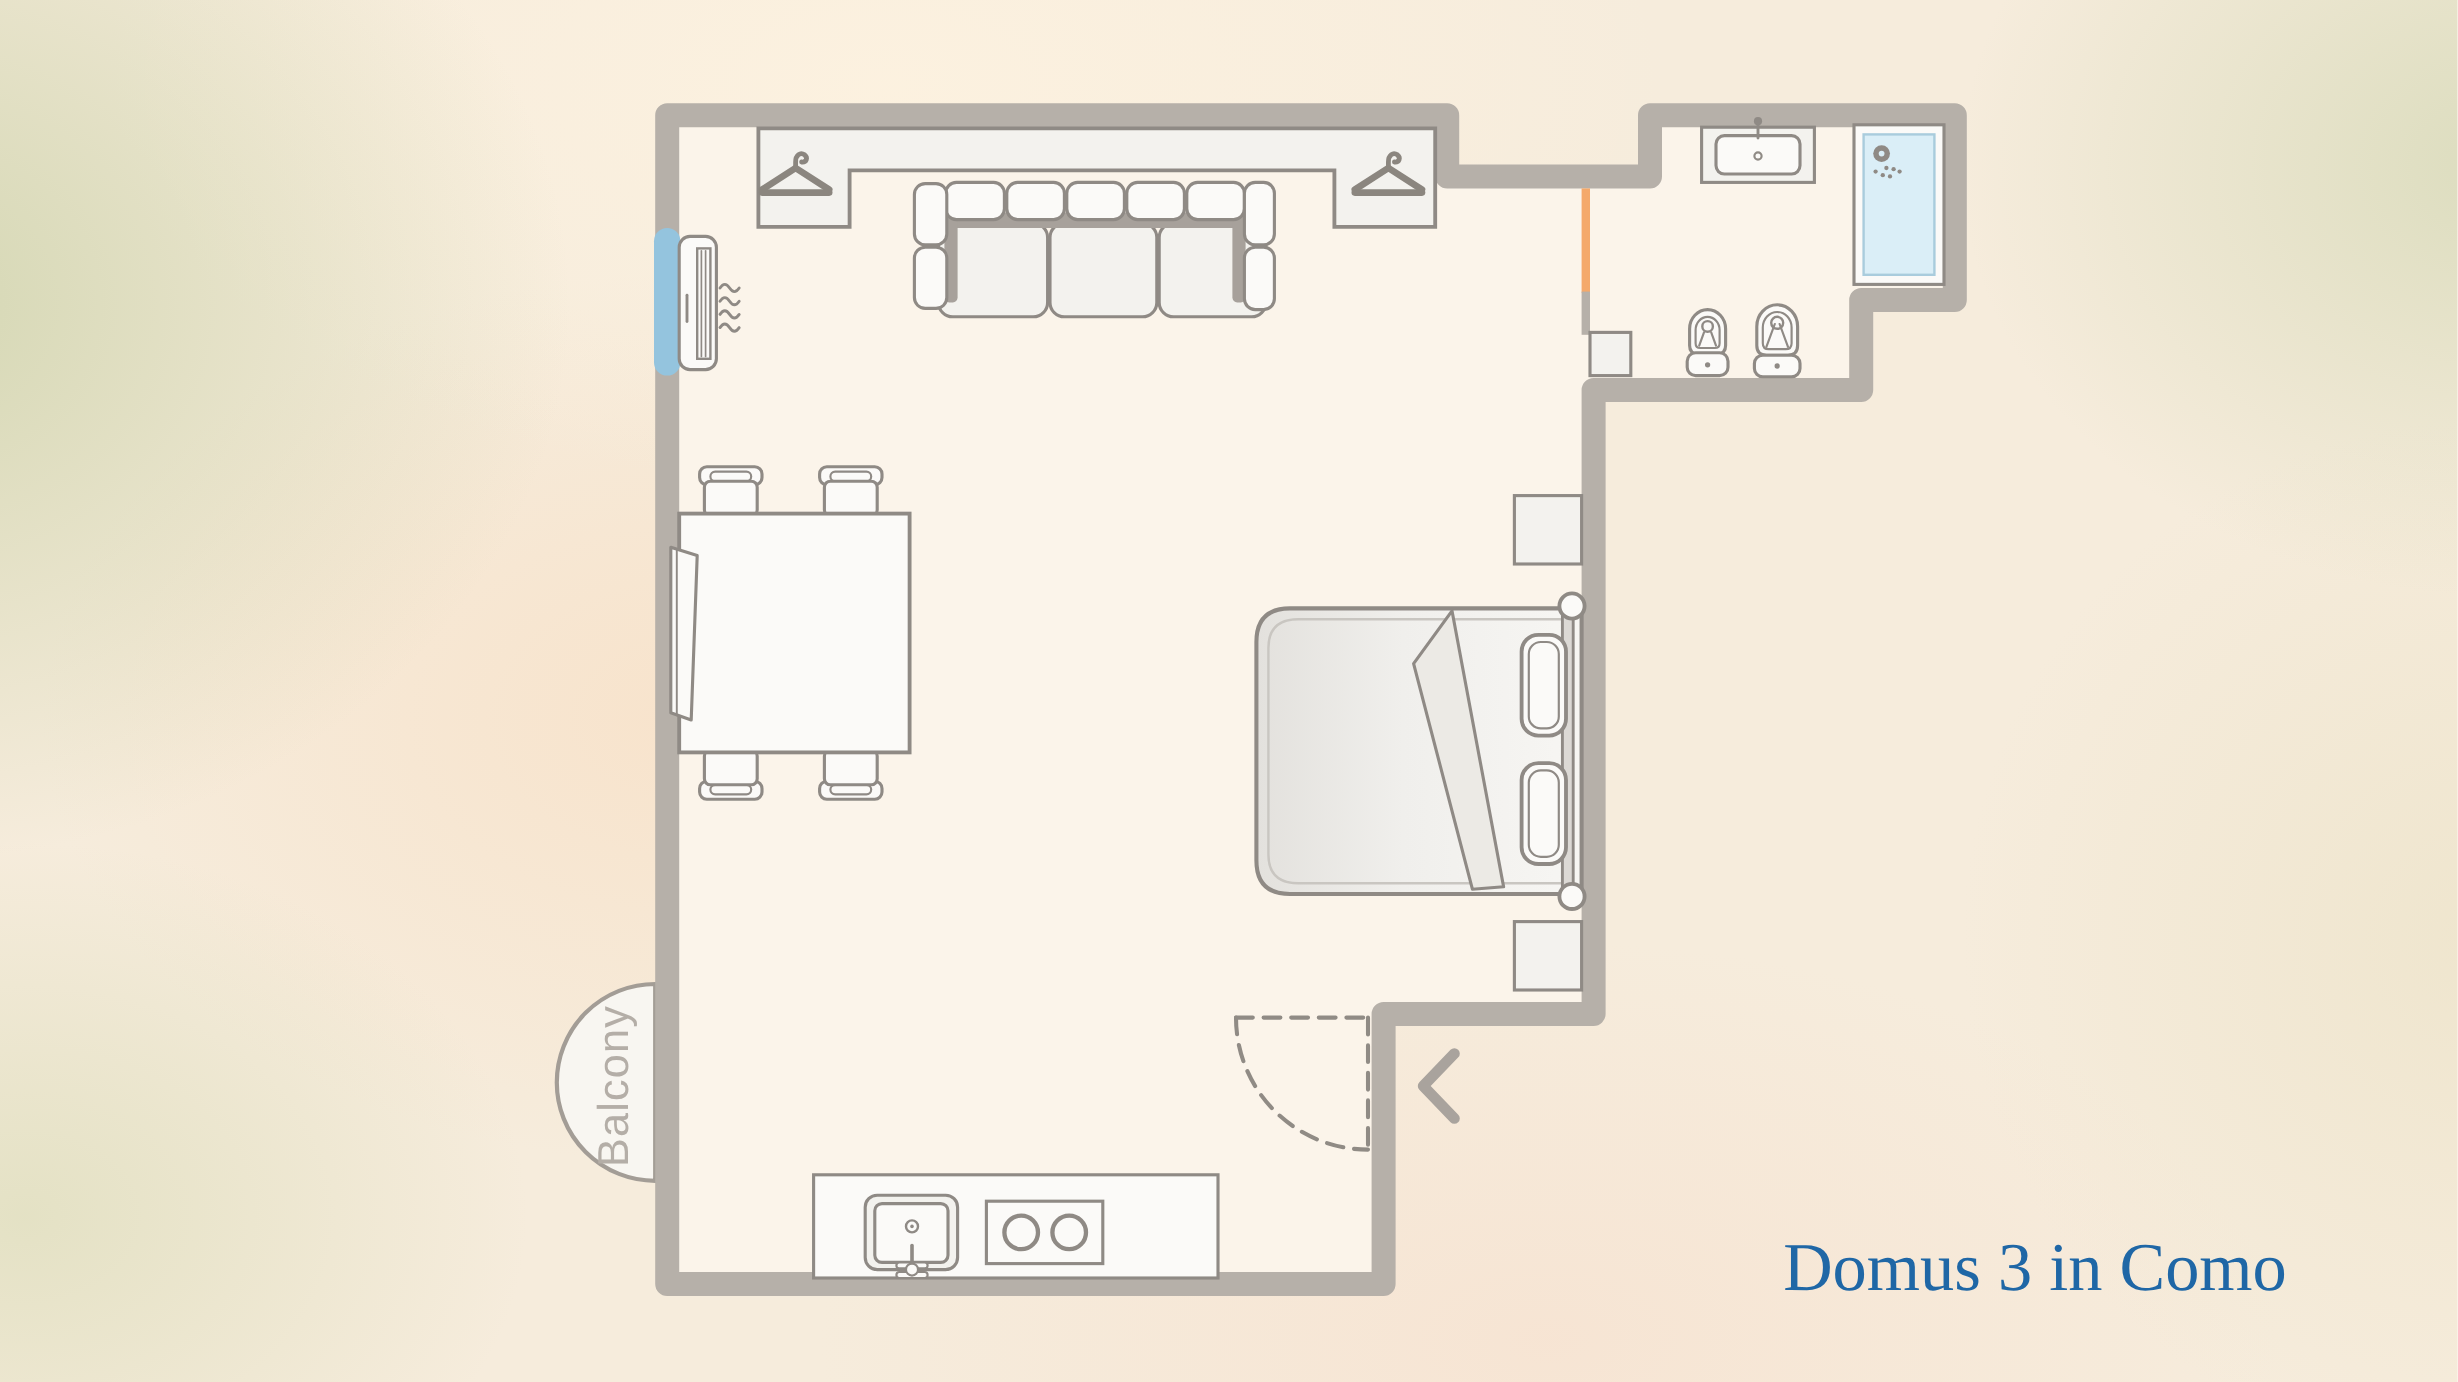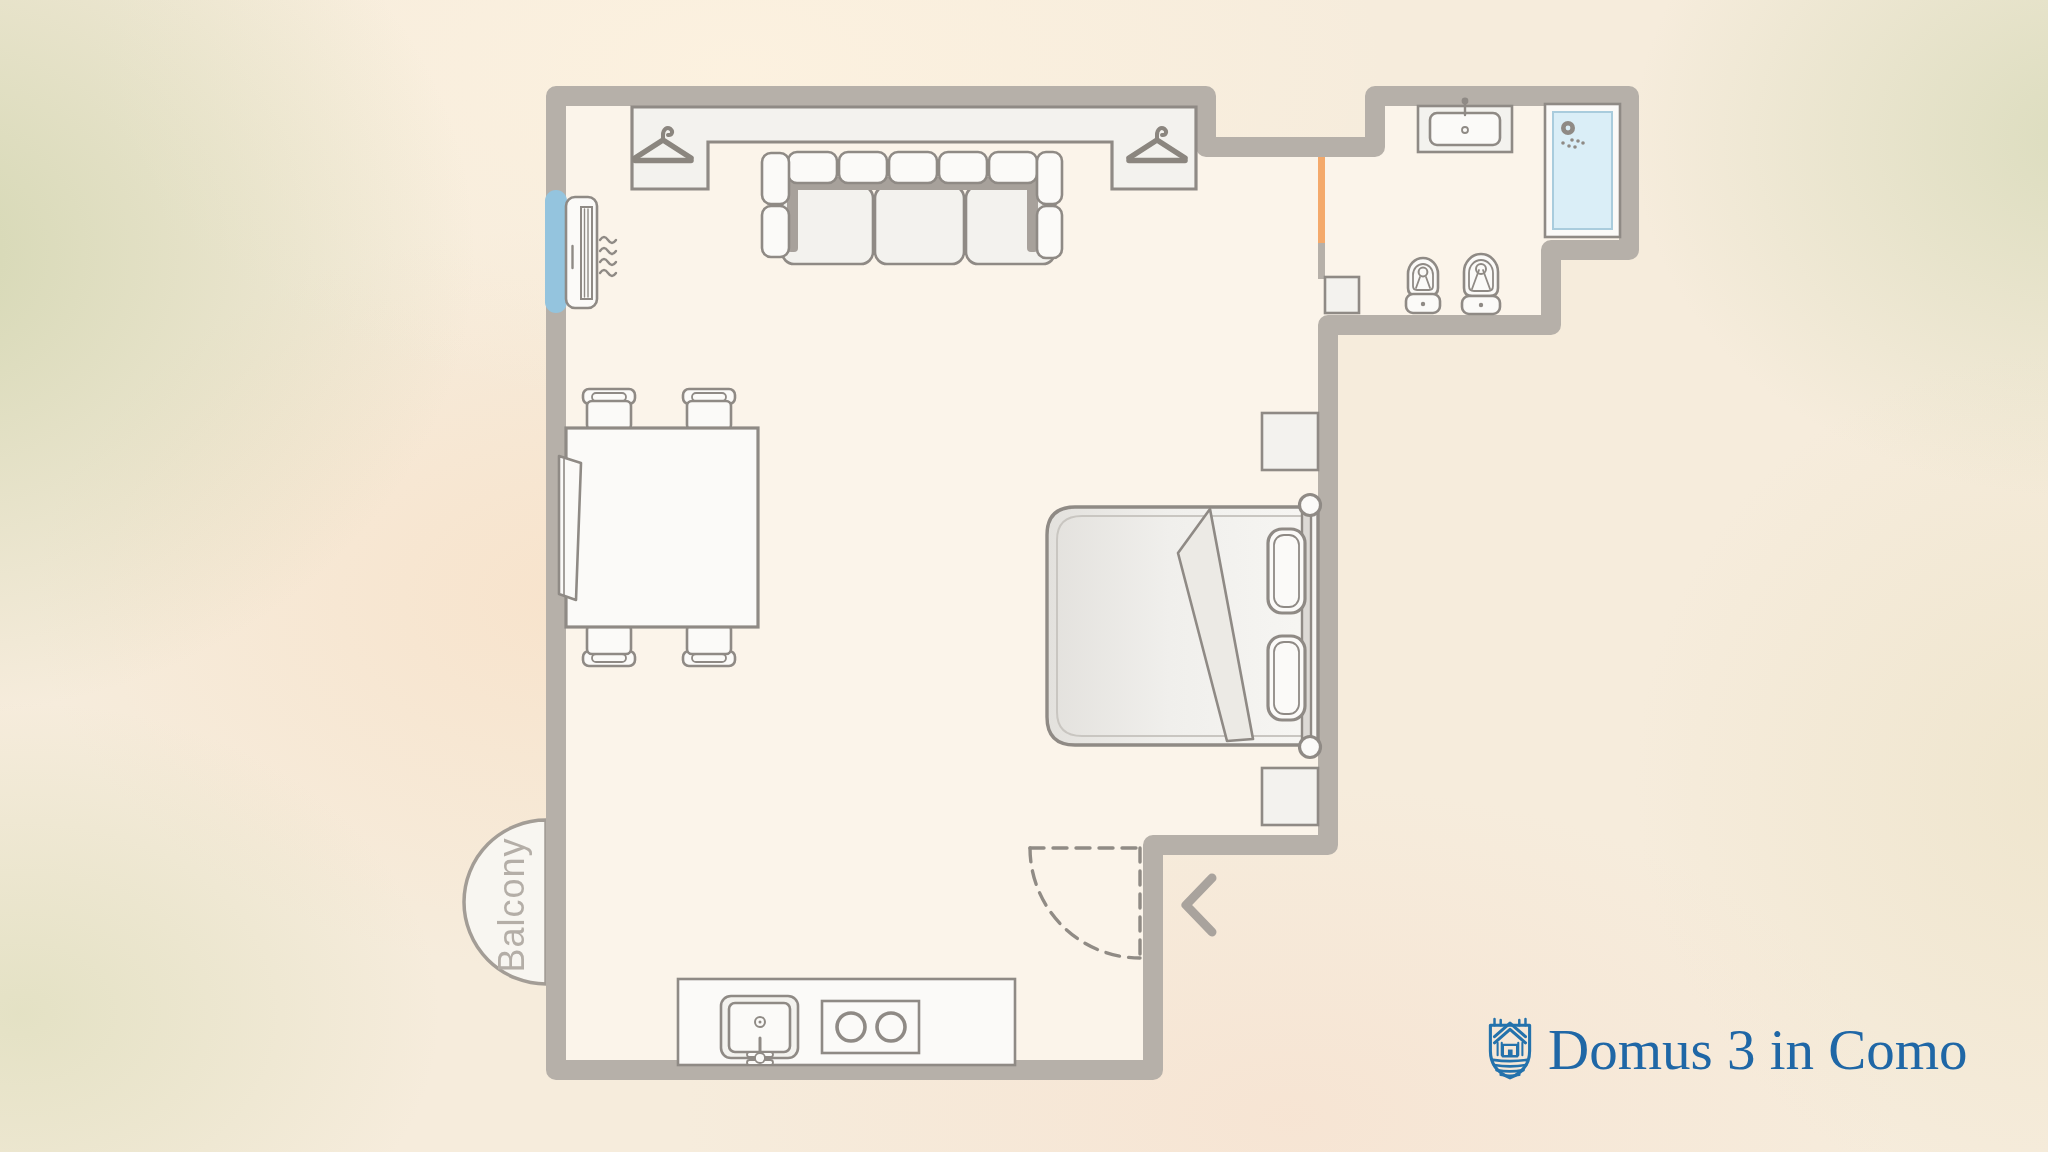--- a/index.html
+++ b/index.html
@@ -16,21 +16,21 @@
       #f6ecdc;}
   svg.plan{position:absolute;left:0;top:0;}
   
   .o{stroke:#8f8a85;stroke-width:2.6;fill:#fbfaf8;}
   .lt{fill:#f3f2ee;}
   .nf{fill:none;}
   .thick{stroke-width:3.2;}
   .ln{stroke:#8f8a85;stroke-width:2.4;fill:none;stroke-linecap:round;}
   .dash{stroke:#908b85;stroke-width:3.4;fill:none;stroke-dasharray:14 9;stroke-linecap:round;}
   .balcony-label{font-family:"Liberation Sans",sans-serif;font-size:36px;letter-spacing:1px;}
-  .brand{position:absolute;left:1486px;top:1014px;display:flex;align-items:center;gap:14px;height:70px;}
+  .brand{position:absolute;left:1486px;top:1014px;display:flex;align-items:center;gap:14px;height:70px;flex-direction:column;}
   .brand-text{font-family:"Liberation Serif","DejaVu Serif",serif;font-size:57px;line-height:1;white-space:nowrap;}
 </style>
 </head>
 <body>
 
 <div class="stage">
 <svg class="plan" width="2048" height="1152" viewBox="0 0 2048 1152">
   <defs>
     <linearGradient id="bedg" x1="0" y1="0" x2="1" y2="0">
       <stop offset="0" stop-color="#e3e1dd"></stop>

